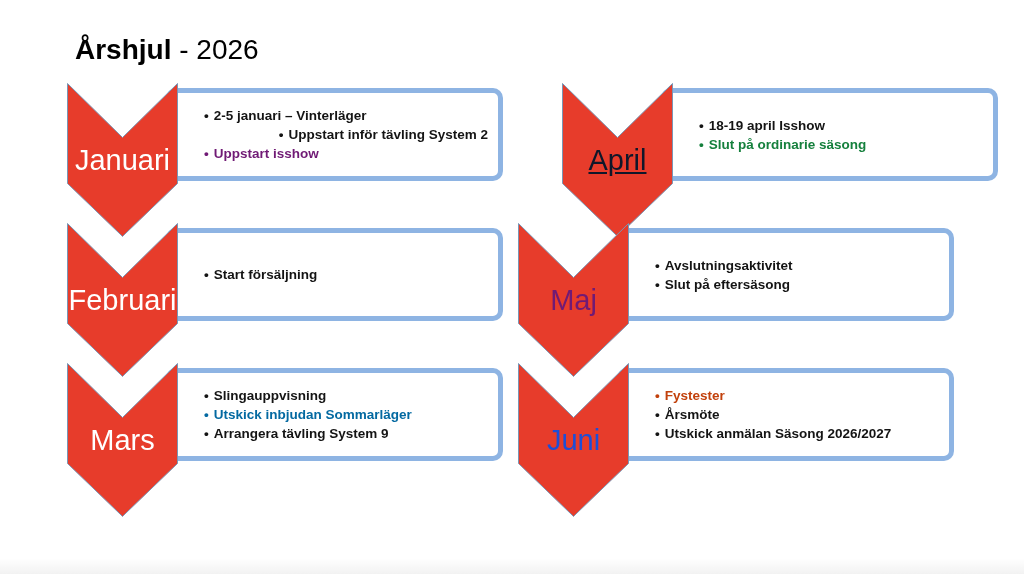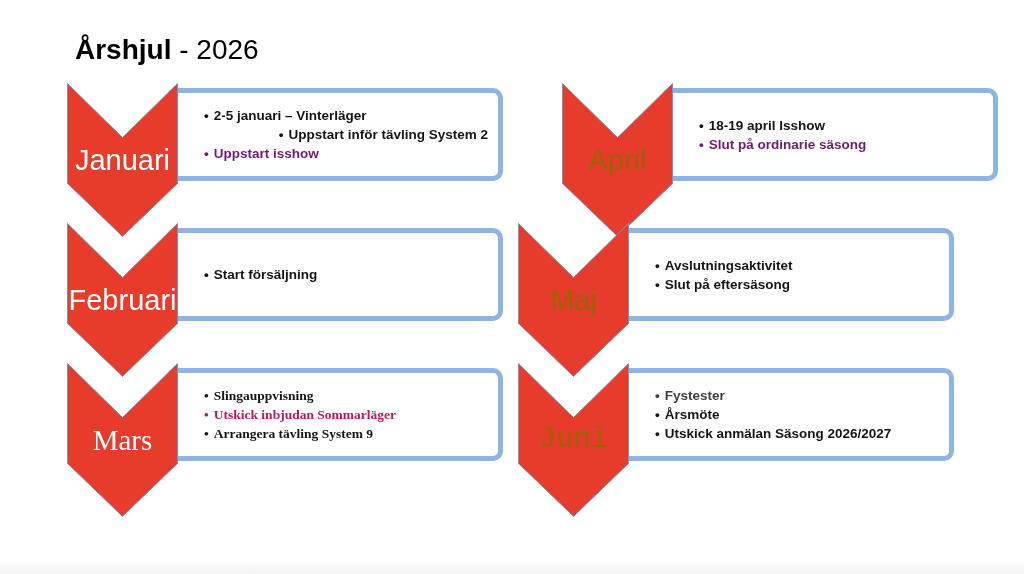--- a/index.html
+++ b/index.html
@@ -145,74 +145,74 @@
             <li style="color: rgb(20, 20, 20);">Start försäljning</li>
           </ul>
     </div>
     <div class="chevron">
       <svg width="111" height="154" viewBox="0 0 111 154">
         <polygon points="0.5,0.5 55.5,54.5 110.5,0.5 110.5,100.5 55.5,153.4 0.5,100.5" stroke-width="1" fill="#E73C2B" stroke="#7A96B5"></polygon>
       </svg>
       <span class="month-label" style="color: rgb(255, 255, 255);">Februari</span>
     </div>
   </div>
-      <div class="month-row" style="left: 67px; top: 363px; font-family: Liberation Serif, serif;">
+      <div class="month-row" style="left: 67px; top: 363px;">
     <div class="items-box" style="border-color: rgb(142, 180, 227);">
       <ul class="items-list">
             <li style="color: rgb(20, 20, 20);">Slingauppvisning</li>
-            <li style="color: #be185d;">Utskick inbjudan Sommarläger</li>
+            <li style="color: #0369a1;">Utskick inbjudan Sommarläger</li>
             <li style="color: rgb(20, 20, 20);">Arrangera tävling System 9</li>
           </ul>
     </div>
     <div class="chevron">
       <svg width="111" height="154" viewBox="0 0 111 154">
         <polygon points="0.5,0.5 55.5,54.5 110.5,0.5 110.5,100.5 55.5,153.4 0.5,100.5" stroke-width="1" fill="#E73C2B" stroke="#7A96B5"></polygon>
       </svg>
       <span class="month-label" style="color: rgb(255, 255, 255);">Mars</span>
     </div>
   </div>
       <div class="month-row" style="left: 518px; top: 83px; margin-left: 44px;">
     <div class="items-box" style="border-color: rgb(142, 180, 227);">
       <ul class="items-list">
             <li style="color: rgb(20, 20, 20);">18-19 april Isshow</li>
-            <li style="color: #701a75;">Slut på ordinarie säsong</li>
-          </ul>
-    </div>
-    <div class="chevron">
-      <svg width="111" height="154" viewBox="0 0 111 154">
-        <polygon points="0.5,0.5 55.5,54.5 110.5,0.5 110.5,100.5 55.5,153.4 0.5,100.5" stroke-width="1" fill="#E73C2B" stroke="#7A96B5"></polygon>
-      </svg>
-      <span class="month-label" style="color: #a16207;">April</span>
+            <li style="color: #15803d;">Slut på ordinarie säsong</li>
+          </ul>
+    </div>
+    <div class="chevron">
+      <svg width="111" height="154" viewBox="0 0 111 154">
+        <polygon points="0.5,0.5 55.5,54.5 110.5,0.5 110.5,100.5 55.5,153.4 0.5,100.5" stroke-width="1" fill="#E73C2B" stroke="#7A96B5"></polygon>
+      </svg>
+      <span class="month-label" style="color: #0f172a; text-decoration: underline;">April</span>
     </div>
   </div>
       <div class="month-row" style="left: 518px; top: 223px;">
     <div class="items-box" style="border-color: rgb(142, 180, 227);">
       <ul class="items-list">
             <li style="color: rgb(20, 20, 20);">Avslutningsaktivitet</li>
             <li style="color: rgb(20, 20, 20);">Slut på eftersäsong</li>
           </ul>
     </div>
     <div class="chevron">
       <svg width="111" height="154" viewBox="0 0 111 154">
         <polygon points="0.5,0.5 55.5,54.5 110.5,0.5 110.5,100.5 55.5,153.4 0.5,100.5" stroke-width="1" fill="#E73C2B" stroke="#7A96B5"></polygon>
       </svg>
-      <span class="month-label" style="color: #a16207;">Maj</span>
+      <span class="month-label" style="color: #701a75;">Maj</span>
     </div>
   </div>
       <div class="month-row" style="left: 518px; top: 363px;">
     <div class="items-box" style="border-color: rgb(142, 180, 227);">
       <ul class="items-list">
-            <li style="color: #404040;">Fystester</li>
+            <li style="color: #c2410c;">Fystester</li>
             <li style="color: rgb(20, 20, 20);">Årsmöte</li>
             <li style="color: rgb(20, 20, 20);">Utskick anmälan Säsong 2026/2027</li>
           </ul>
     </div>
     <div class="chevron">
       <svg width="111" height="154" viewBox="0 0 111 154">
         <polygon points="0.5,0.5 55.5,54.5 110.5,0.5 110.5,100.5 55.5,153.4 0.5,100.5" stroke-width="1" fill="#E73C2B" stroke="#7A96B5"></polygon>
       </svg>
-      <span class="month-label" style="color: #a16207; font-family: Liberation Mono, monospace;">Juni</span>
+      <span class="month-label" style="color: #1d4ed8;">Juni</span>
     </div>
   </div>
     </div>
 
   <div class="bottom-fade"></div>
 </div>
 
 </body></html>

